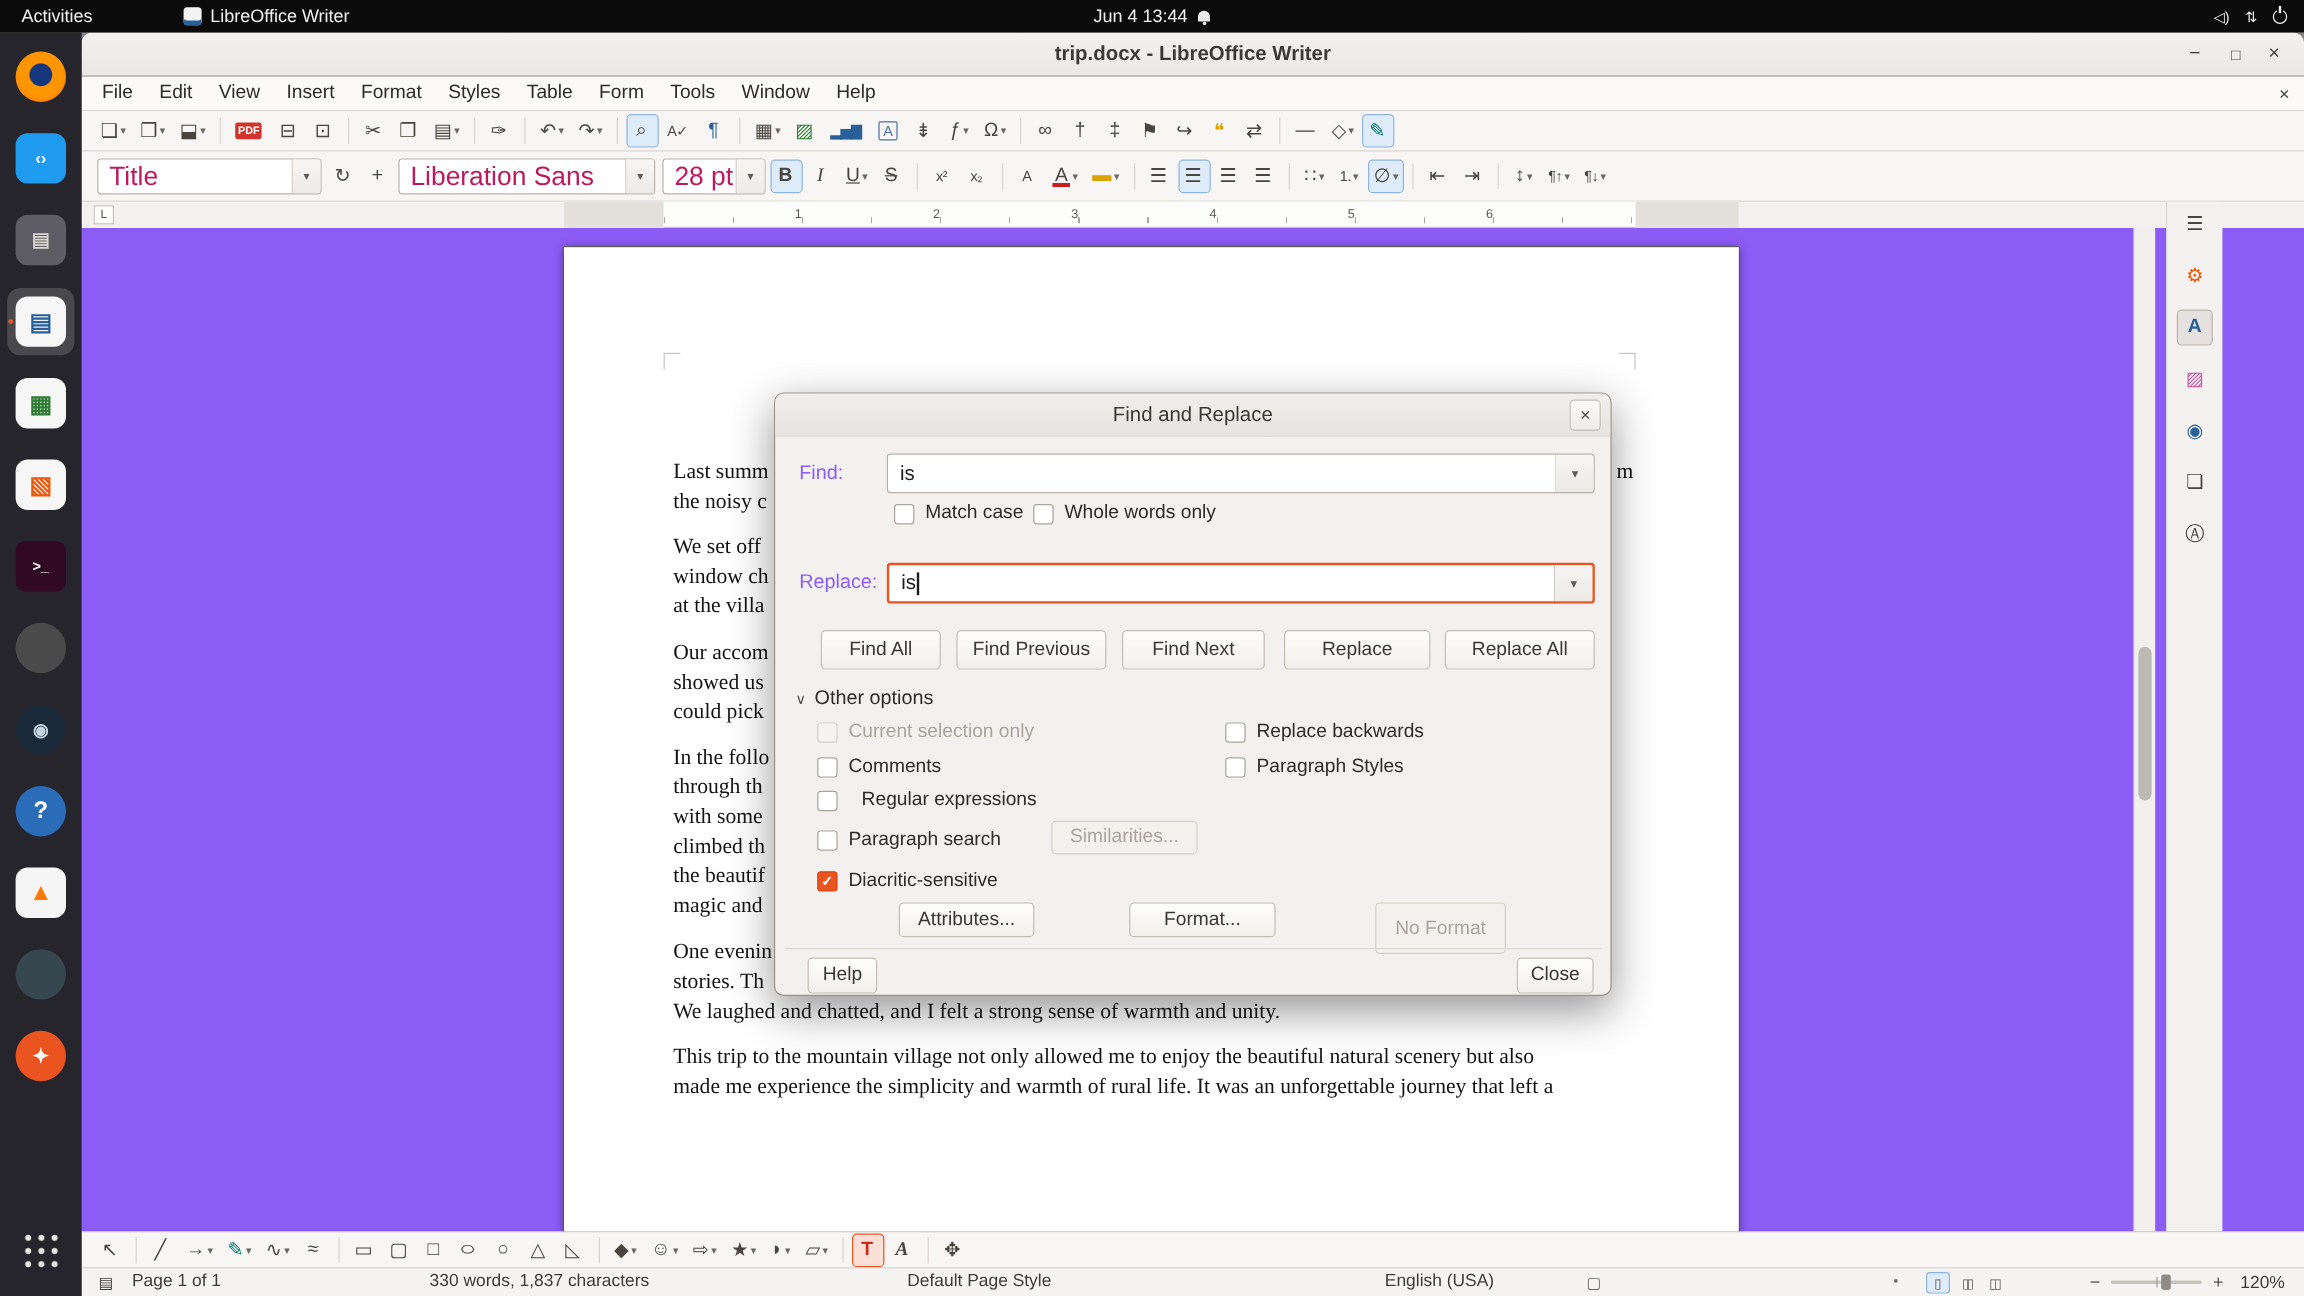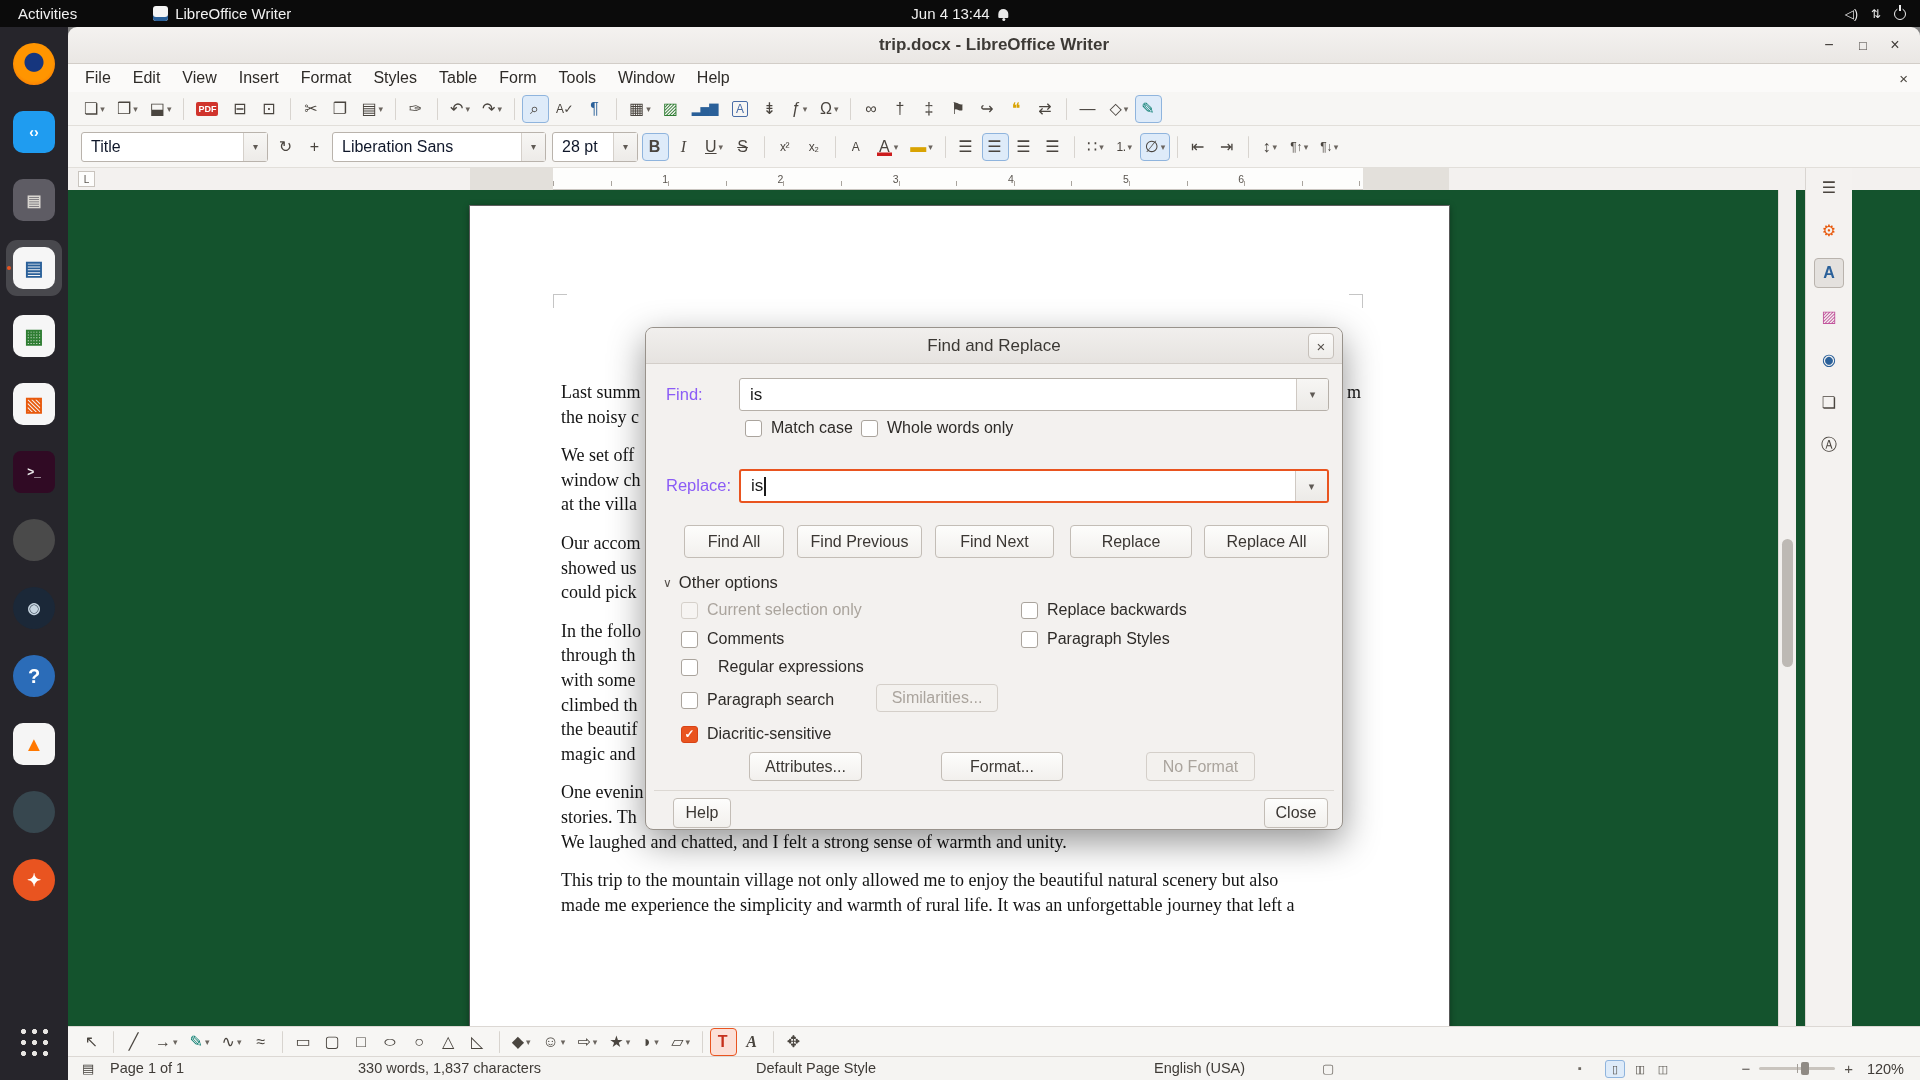--- a/index.html
+++ b/index.html
@@ -79,41 +79,41 @@
   .g-wide { transform:scaleX(1.5); }
   .g-box { border:1.5px solid #4a6da7; color:#4a6da7; font-size:12px; padding:0 3px; border-radius:2px; }
   .c-blue { color:#2a6099; } .c-green { color:#2e7d32; } .c-orange { color:#e8590c; }
   .c-yellow { color:#d9a302; } .c-teal { color:#00796b; } .c-pink { color:#c2559d; }
   .fw-b { font-weight:bold; } .it { font-style:italic; font-family:"Liberation Serif",serif; }
   .ul { text-decoration:underline; } .st { text-decoration:line-through; }
   .fc-red { box-shadow:inset 0 -3.5px 0 #cc1d1d; padding:0 2px; }
   .fw-fancy { font-family:"Liberation Serif",serif; font-style:italic; font-weight:bold; }
 
   .fcombo { height:30px; background:#fff; border:1px solid #b9b3ac; border-radius:3px; display:flex; align-items:center; margin:0 3px; flex:none; }
-  .fcombo .val { flex:1; padding:0 9px; font-size:16px; color:#0f172a; white-space:nowrap; overflow:hidden; }
+  .fcombo .val { flex:1; padding:0 9px; font-size:22px; color:#be185d; white-space:nowrap; overflow:hidden; }
   .fcombo .dd { width:24px; align-self:stretch; border-left:1px solid #d5d0ca; display:flex; align-items:center;
                 justify-content:center; font-size:10px; color:#5f5a55; background:linear-gradient(#f7f6f4,#edebe8); }
   .w-style { width:187px; } .w-font { width:214px; } .w-size { width:86px; }
 
   
   .rulerbar { height:22px; background:#f3f1ef; position:relative; flex:none; }
   .tabsel { position:absolute; left:10px; top:3px; width:17px; height:16px; border:1px solid #c9c4be; background:#fdfdfc;
             font-size:10px; color:#5a554f; display:flex; align-items:center; justify-content:center; }
   .ruler-band { position:absolute; left:402px; top:0; width:979px; height:22px; background:#fdfdfc;
                 box-shadow:inset 0 -1px 0 #c9c5c0; }
   .ruler-band::after { content:""; position:absolute; left:83px; right:86px; bottom:4px; height:5px;
                 background-image:repeating-linear-gradient(90deg, #a9a49e 0 1px, transparent 1px 57.6px); }
   .ruler-margin { position:absolute; top:0; bottom:0; background:#e3e0db; }
   .ruler-margin.left { left:0; width:83px; }
   .ruler-margin.right { right:0; width:86px; }
   .ruler-numbers { position:absolute; left:83px; top:0; width:810px; height:22px; display:flex; }
   .rnum { width:115.2px; text-align:right; font-size:10.5px; color:#5a554f; line-height:22px; flex:none; }
 
   
-  .docarea { flex:1; position:relative; overflow:hidden; background:#14532d; }
+  .docarea { flex:1; position:relative; overflow:hidden; background:#8b5cf6; }
   .page { position:absolute; left:402px; top:16px; width:979px; height:1100px; background:#fff;
           box-shadow:0 1px 7px rgba(0,0,0,0.45), 0 0 0 1px #6f6f6f; }
   .cm { position:absolute; width:14px; height:14px; }
   .cm.l { left:83px; top:88px; border-left:1px solid #c5c5c5; border-top:1px solid #c5c5c5; }
   .cm.r { left:879px; top:88px; border-right:1px solid #c5c5c5; border-top:1px solid #c5c5c5; }
   .doc-text { position:absolute; left:91px; top:174px; width:830px; font-family:"Liberation Serif", serif;
               font-size:18px; color:#141414; }
   .doc-line { height:24.6px; line-height:24.6px; white-space:pre; }
   .doc-line.pe { margin-bottom:14px; }
   .frag-m { position:absolute; left:877px; top:174px; height:24.6px; line-height:24.6px;
@@ -182,21 +182,21 @@
                 display:flex; align-items:center; justify-content:center; }
   .cbrow.checked .box { background:#e9541f; border-color:#d84315; color:#fff; font-size:12px; font-weight:bold; }
   .cbrow.disabled { color:#aaa49d; }
   .cbrow.disabled .box { border-color:#d5d0ca; background:#f6f4f2; }
   .c1 { left:35px; top:272px; } .c2 { left:35px; top:301px; } .c3 { left:35px; top:329px;gap:20px; }
   .c4 { left:35px; top:362px; } .c5 { left:35px; top:396px; }
   .r1 { left:375px; top:272px; } .r2 { left:375px; top:301px; }
   .b-sim  { left:230px; top:356px; width:122px; height:28px; }
   .b-attr { left:103px; top:424px; width:113px; height:29px; }
   .b-fmt  { left:295px; top:424px; width:122px; height:29px; }
-  .b-nf   { left:500px; top:424px; width:109px; height:29px; }
+  .b-nf   { left:500px; top:424px; width:109px; height:43px; }
   .dsep { position:absolute; left:8px; right:8px; top:462px; height:1px; background:#dcd8d3; }
   .b-help  { left:27px;  top:470px; width:58px; height:30px; }
   .b-close { left:618px; top:470px; width:64px; height:30px; }
 </style>
 </head>
 <body>
 
 <div class="screen">
 
   <div class="topbar">

